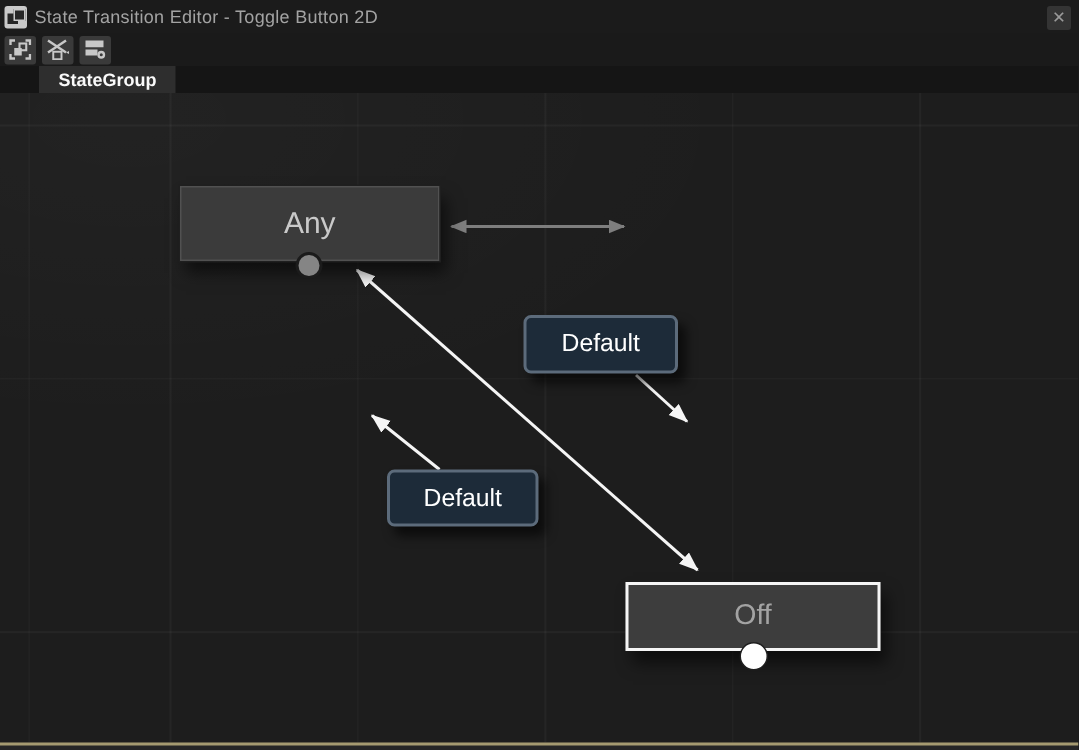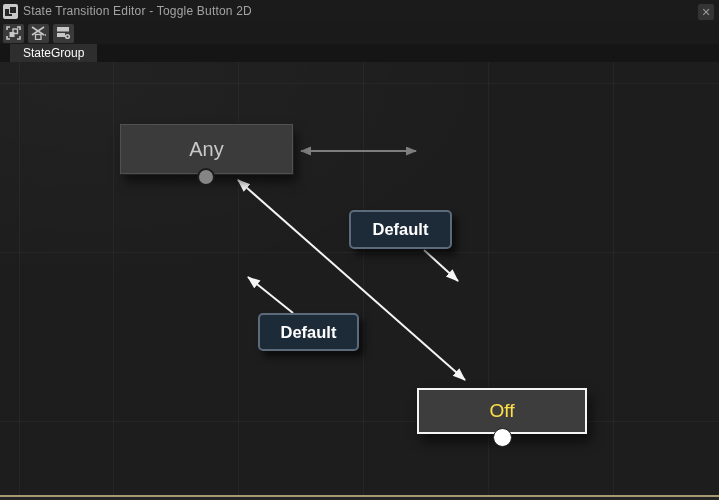--- a/index.html
+++ b/index.html
@@ -24,46 +24,46 @@
   .close-btn{position:absolute;right:5px;top:4px;width:16px;height:16px;background:#343434;color:#9a9a9a;
     font-size:11px;line-height:16px;text-align:center;border-radius:2px;cursor:default;}
 
   
   .toolbar{height:22px;display:flex;align-items:center;gap:4px;padding-left:3px;background:#1a1a1a;}
   .tool-btn{width:21px;height:19px;background:#3a3a3a;border-radius:2px;display:flex;align-items:center;justify-content:center;}
   .tool-btn svg{display:block;}
 
   
   .tabbar{height:18px;background:#151515;display:flex;align-items:flex-end;}
-  .tab{margin-left:10px;height:18px;padding:0 13px;background:var(--tab-bg);display:flex;align-items:center;
-    font-size:12px;font-weight:normal;color:#fafafa;}
+  .tab{margin-left:26px;height:18px;padding:0 13px;background:var(--tab-bg);display:flex;align-items:center;
+    font-size:12px;font-weight:bold;color:#fafafa;}
 
   
   .canvas{position:absolute;left:0;top:62px;width:719px;height:433px;background-color:var(--canvas-bg);
     background-image:
       radial-gradient(ellipse 600px 300px at 12% 4%, rgba(255,255,255,0.025), transparent 70%),
       repeating-linear-gradient(to right, rgba(255,255,255,0.035) 0 1px, transparent 1px 125px),
       repeating-linear-gradient(to bottom, rgba(255,255,255,0.035) 0 1px, transparent 1px 169px);
     background-position:0 0, 113px 0, 0 21px;overflow:hidden;}
 
   .edges{position:absolute;left:0;top:0;width:719px;height:433px;pointer-events:none;}
 
   .node{position:absolute;display:flex;align-items:center;justify-content:center;
     box-shadow:4px 8px 10px rgba(0,0,0,0.55);}
   .node-any{left:120px;top:62px;width:173px;height:50px;background:var(--node-fill);
     border:1px solid var(--node-inner-border);outline:1px solid #1f1f1f;
     color:var(--node-text);font-size:20px;}
   .node-custom{left:422px;top:68px;width:102px;height:40px;background:var(--custom-fill);
     color:var(--custom-text);font-size:17px;}
   .node-off{left:417px;top:326px;width:170px;height:46px;background:var(--off-fill);
-    border:2px solid var(--selection);color:#fde047;font-size:19px;}
+    border:2px solid var(--selection);color:#a3a3a3;font-size:19px;}
 
   .transition-label{position:absolute;display:flex;align-items:center;justify-content:center;
     background:var(--label-fill);border:2px solid var(--label-border);border-radius:5px;
-    color:#ffffff;font-size:16.5px;font-weight:bold;box-shadow:5px 6px 7px rgba(0,0,0,0.6);}
+    color:#ffffff;font-size:16.5px;font-weight:normal;box-shadow:5px 6px 7px rgba(0,0,0,0.6);}
   .label-top{left:349px;top:148px;width:103px;height:39px;}
   .label-bottom{left:258px;top:251px;width:101px;height:38px;}
 
   .port{position:absolute;border-radius:50%;}
   .port-any{left:197px;top:106px;width:18px;height:18px;background:var(--port-gray);border:2px solid #1b1b1b;}
   .port-off{left:493px;top:366px;width:19px;height:19px;background:#ffffff;border:1px solid #1f1f1f;}
 
   
   .bottom-strip{position:absolute;left:0;top:495px;width:719px;height:5px;background:#262626;
     border-top:2px solid var(--bottom-line);}

